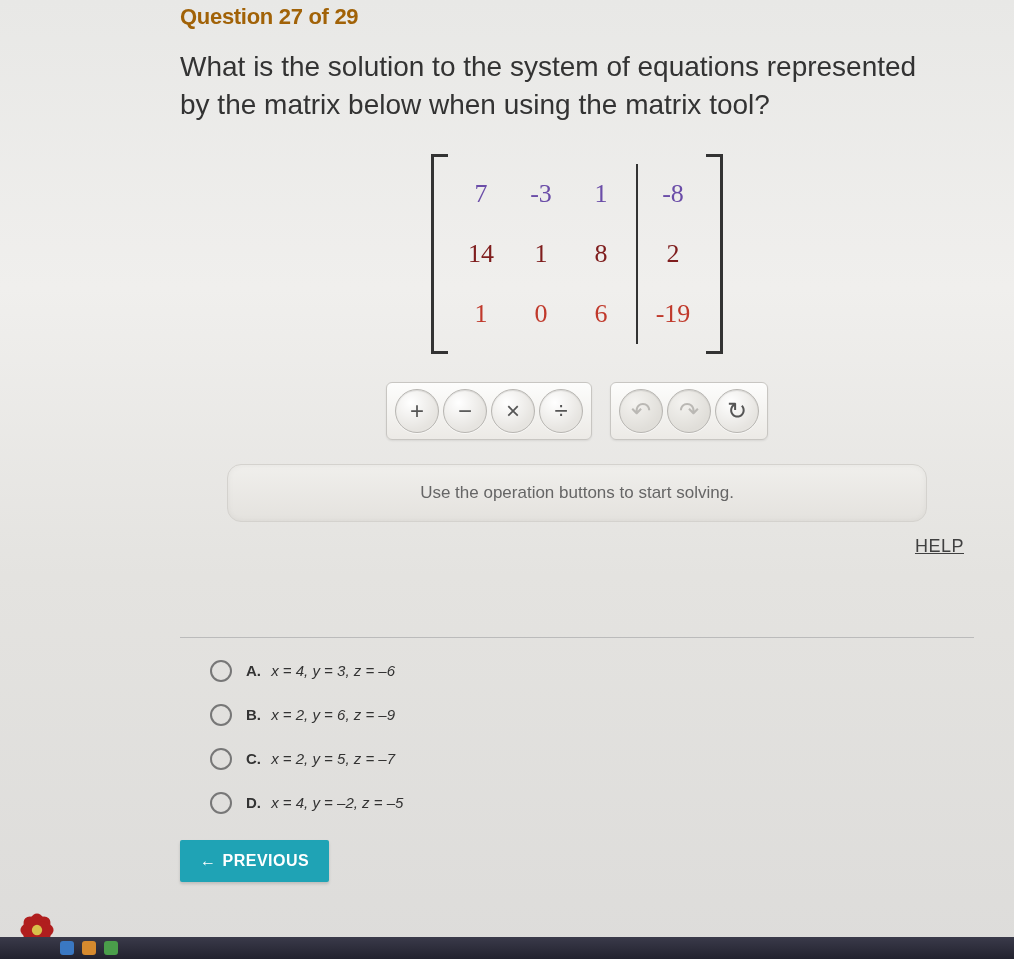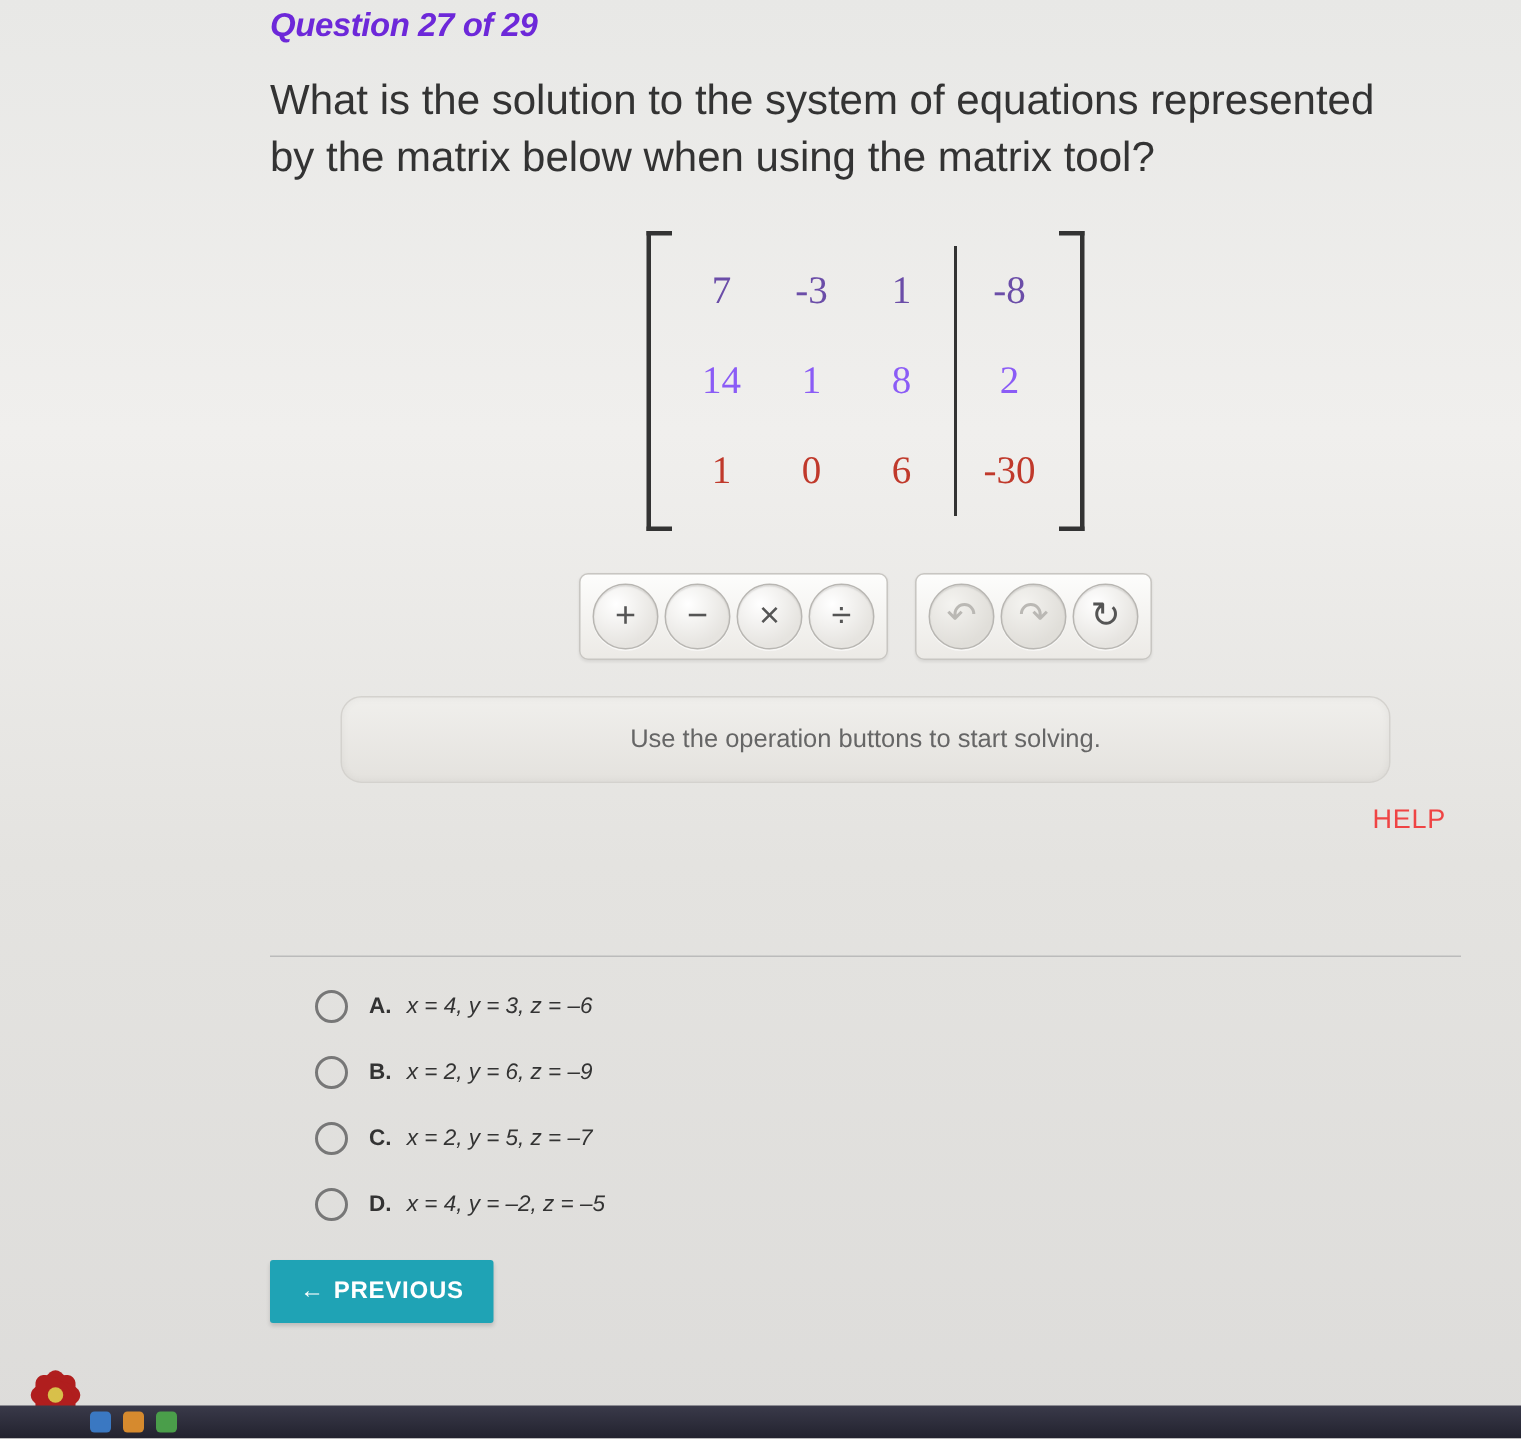--- a/index.html
+++ b/index.html
@@ -6,21 +6,21 @@
   body {
     font-family: 'Helvetica Neue', Arial, sans-serif;
     background: linear-gradient(180deg, #e8e8e6 0%, #f0efed 30%, #e4e3e0 60%, #dddcda 100%);
     width: 1014px;
     height: 959px;
     position: relative;
     overflow: hidden;
     color: #333;
   }
   .content { padding: 0 40px 0 180px; }
-  .q-header { font-size: 22px; font-weight: 700; color: #6d28d9; margin-top: 4px; letter-spacing: -0.3px; font-style: italic; }
+  .q-header { font-size: 22px; font-weight: 700; color: #a16207; margin-top: 4px; letter-spacing: -0.3px; }
   .q-text { font-size: 28px; color: #333; margin-top: 18px; line-height: 1.35; max-width: 760px; }
   .matrix-wrap { display: flex; justify-content: center; margin-top: 30px; }
   .matrix {
     display: grid;
     grid-template-columns: 60px 60px 60px 12px 60px;
     grid-template-rows: 60px 60px 60px;
     align-items: center;
     justify-items: center;
     position: relative;
     padding: 10px 20px;
@@ -38,21 +38,21 @@
   .matrix::before { left: 0; border-left: 3px solid #333; }
   .matrix::after  { right: 0; border-right: 3px solid #333; }
   .aug-line {
     grid-column: 4;
     grid-row: 1 / span 3;
     width: 2px;
     height: 100%;
     background: #333;
   }
   .c-purple { color: #6b4da8; }
-  .c-teal   { color: #8b5cf6; }
+  .c-teal   { color: #7f1d1d; }
   .c-red    { color: #c0392b; }
   .ops-row { display: flex; justify-content: center; gap: 18px; margin-top: 28px; }
   .ops-group {
     background: linear-gradient(#fdfdfc, #eceae6);
     border: 1px solid #c8c6c2;
     border-radius: 6px;
     padding: 6px 8px;
     display: flex;
     gap: 4px;
     box-shadow: 0 1px 2px rgba(0,0,0,0.08);
@@ -78,21 +78,21 @@
     background: linear-gradient(#f0efec, #e4e2de);
     border: 1px solid #d4d2ce;
     border-radius: 14px;
     text-align: center;
     font-size: 17px;
     color: #666;
     padding: 18px 1px;
     box-shadow: inset 0 0 6px rgba(0,0,0,0.05);
   }
   .help-row { text-align: right; margin-top: 14px; padding-right: 10px; }
-  .help-link { color: #ef4444; font-size: 18px; letter-spacing: 0.5px; cursor: pointer; }
+  .help-link { color: #404040; text-decoration: underline; font-size: 18px; letter-spacing: 0.5px; cursor: pointer; }
   .divider { border: none; border-top: 1px solid #bbb; margin: 80px 0 22px 0; }
   .answers { padding-left: 30px; }
   .answer {
     display: flex; align-items: center; gap: 14px;
     margin-bottom: 22px;
     font-size: 15px; color: #333;
     cursor: pointer;
   }
   .radio {
     width: 22px; height: 22px;
@@ -145,21 +145,21 @@
       <span class="c-purple">-8</span>
 
       <span class="c-teal">14</span>
       <span class="c-teal">1</span>
       <span class="c-teal">8</span>
       <span class="c-teal">2</span>
 
       <span class="c-red">1</span>
       <span class="c-red">0</span>
       <span class="c-red">6</span>
-      <span class="c-red">-30</span>
+      <span class="c-red">-19</span>
     </div>
   </div>
 
   <div class="ops-row">
     <div class="ops-group">
       <div class="op-btn">+</div>
       <div class="op-btn">−</div>
       <div class="op-btn">×</div>
       <div class="op-btn">÷</div>
     </div>

